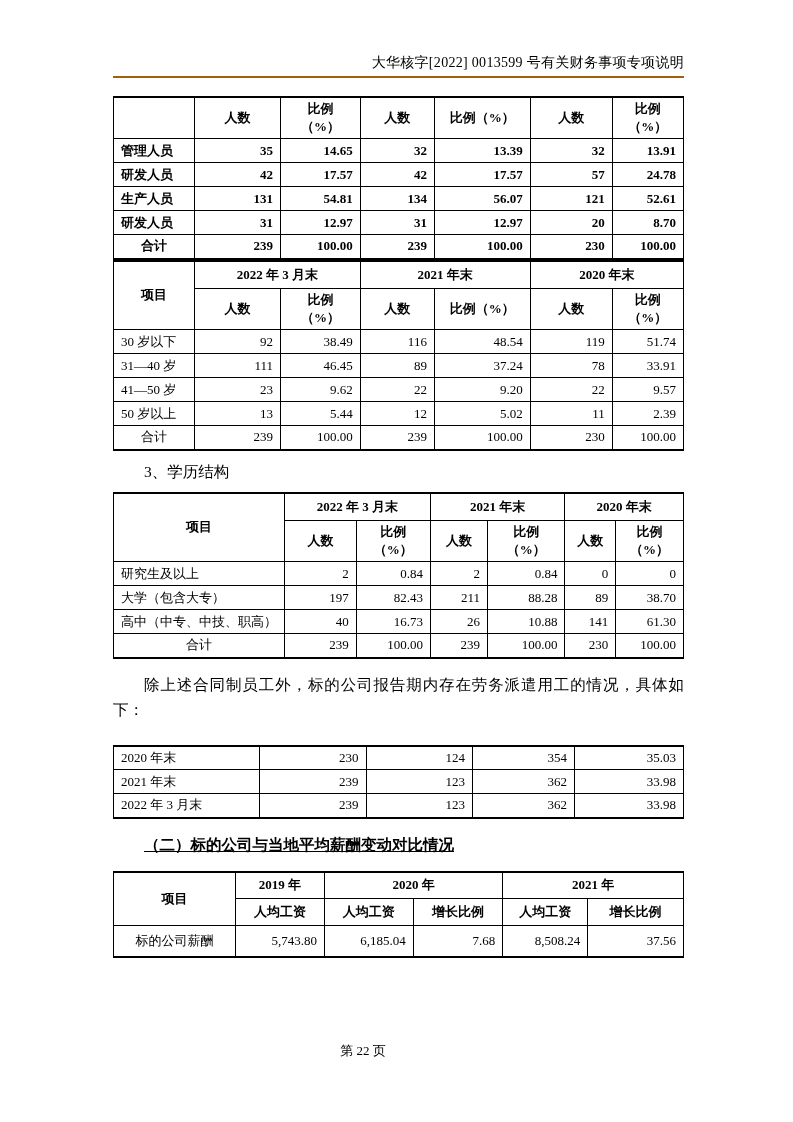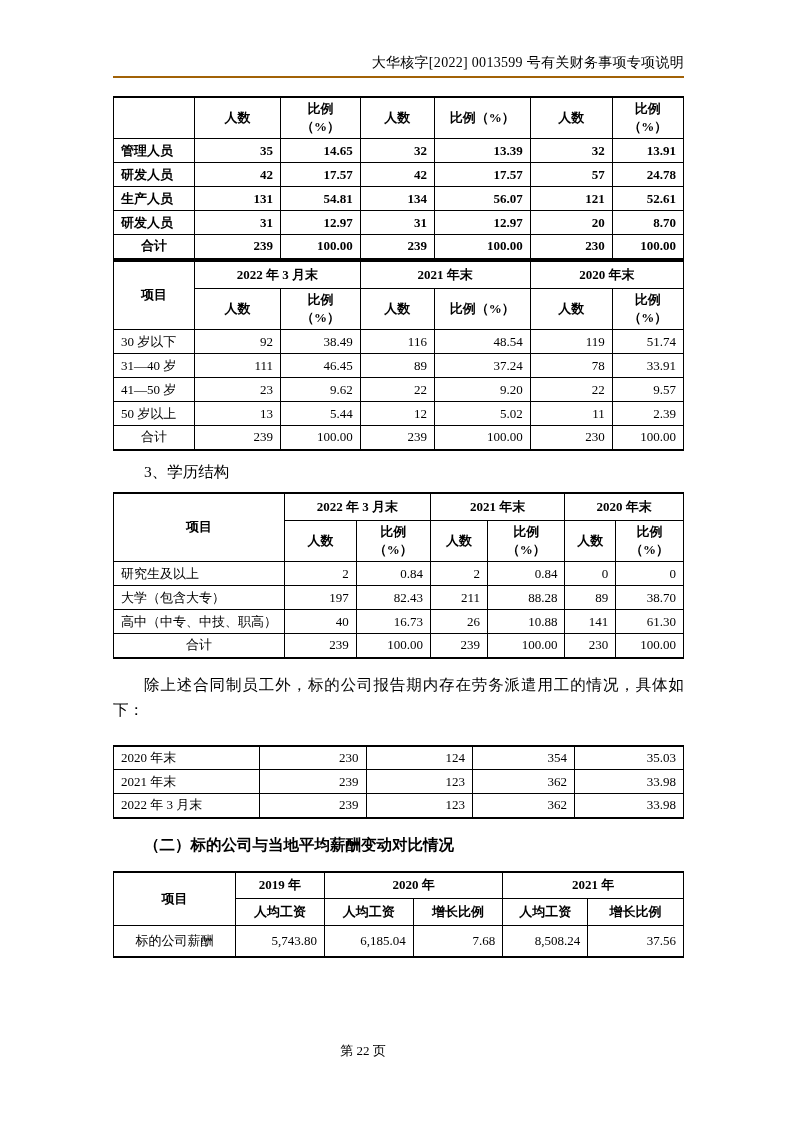--- a/index.html
+++ b/index.html
@@ -56,21 +56,21 @@
     font-size:15.5px;
     line-height:25px;
     text-align:justify;
     text-indent:2em;
     margin:13px 0 23px;
   }
 
   .t4 td { height:28px; }
   .t4 tr.hdr td { height:40px; line-height:16px; padding:2px 5px; }
 
-  .bold-heading { font-weight:bold; font-size:15.5px; text-indent:2em; margin:16px 0 15px; }
+  .bold-heading { font-weight:bold; font-size:15.5px; text-indent:2em; margin:16px 0 15px;text-decoration:underline; }
 
   .t5 td { height:28px; }
   .t5 tr.hdr td { height:27px; }
   .t5 td.datacell { height:31px; }
 
   .footer {
     position:absolute; top:1042px; left:0; width:726px;
     text-align:center; font-size:13px;
   }
 </style>

